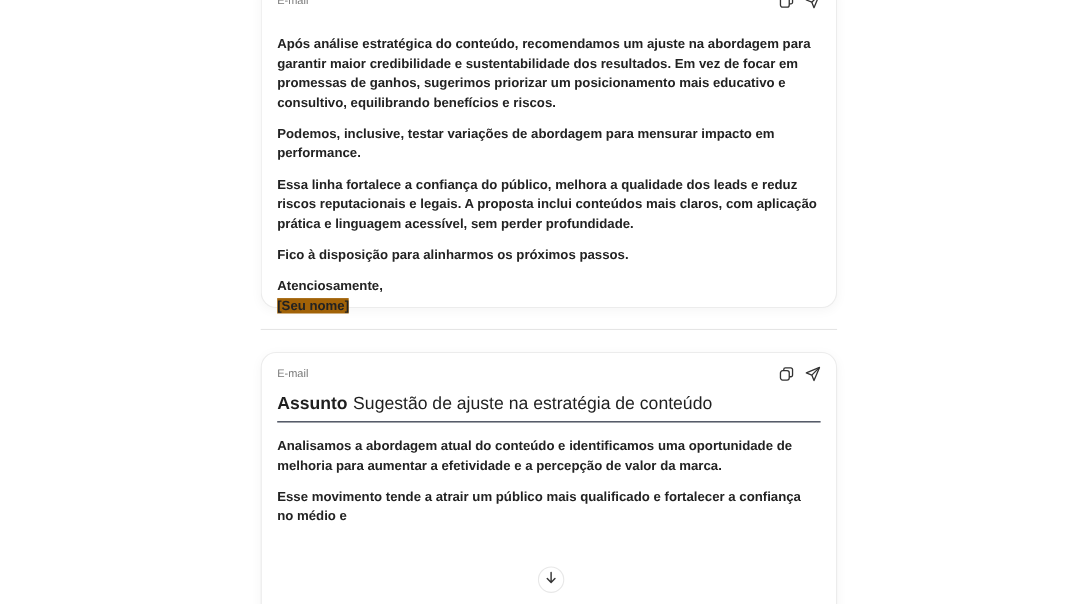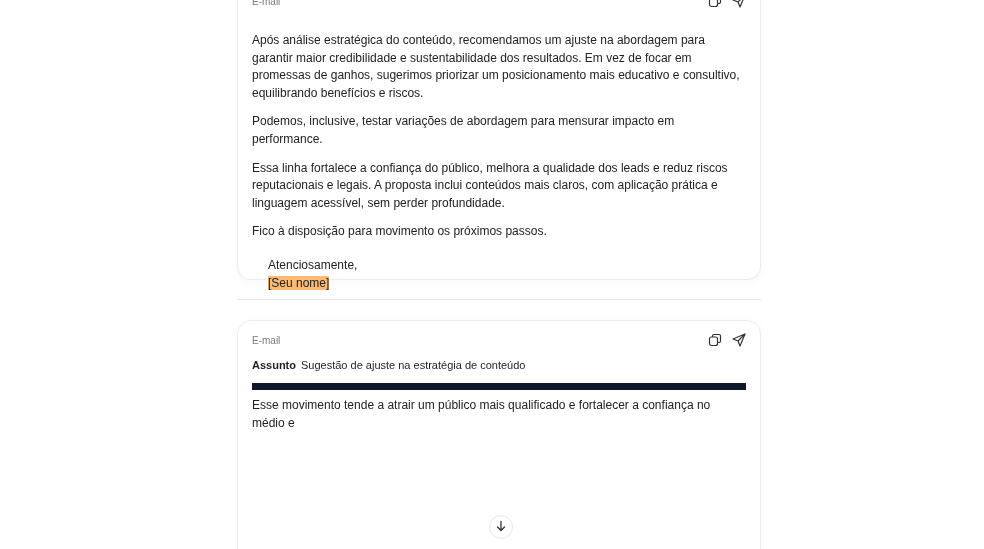--- a/index.html
+++ b/index.html
@@ -4,28 +4,28 @@
 <style>
   html,body{margin:0;padding:0;}
   body{width:984px;height:549px;overflow:hidden;background:#ffffff;font-family:"Liberation Sans","DejaVu Sans",sans-serif;color:#1f1f1f;position:relative;}
   .card{position:absolute;left:237px;width:524px;background:#fff;border:1px solid #ececec;border-radius:14px;box-shadow:0 2px 10px rgba(0,0,0,0.04);box-sizing:border-box;}
   .card1{top:-20px;height:300px;border-top:none;}
   .card2{top:320px;height:260px;}
   .card-header{position:absolute;left:14px;right:14px;top:10px;height:18px;display:flex;align-items:center;justify-content:space-between;}
   .card-label{font-size:10px;color:#7a7a7a;}
   .icons{display:flex;gap:10px;align-items:center;}
   .icon{width:14px;height:14px;display:inline-block;cursor:pointer;}
-  .body{position:absolute;left:14px;right:14px;font-size:12px;line-height:17.6px;color:#222;}
+  .body{position:absolute;left:14px;right:14px;font-size:12px;line-height:17.6px;color:#222;font-weight:bold;}
   .body p{margin:0 0 11px 0;}
   .card1 .body{top:52px;}
-  .subject{position:absolute;left:14px;right:14px;top:38px;height:24px;font-size:11px;border-bottom:7px solid #0f172a;}
+  .subject{position:absolute;left:14px;right:14px;top:38px;height:24px;font-size:16px;border-bottom:1px solid #0f172a;}
   .subject b{font-weight:bold;margin-right:5px;}
   .card2 .body{top:76px;}
   .divider{position:absolute;left:237px;width:524px;top:299px;height:1px;background:#e5e5e5;}
-  .name-hl{background:#fdba74;}
+  .name-hl{background:#a16207;}
   .scroll-btn{position:absolute;left:489px;top:515px;width:22px;height:22px;border-radius:50%;background:#fff;border:1px solid #e8e8e8;display:flex;align-items:center;justify-content:center;cursor:pointer;}
 </style>
 </head>
 <body>
 
 <div class="card card1">
   <div class="card-header" style="top:12px;">
     <span class="card-label">E-mail</span>
     <div class="icons">
       <span class="icon">
@@ -39,22 +39,22 @@
             <path d="M13 1L1 6l5 2 2 5z"></path>
             <path d="M13 1L6 8"></path>
           </svg>
       </span>
     </div>
   </div>
   <div class="body">
     <p>Após análise estratégica do conteúdo, recomendamos um ajuste na abordagem para garantir maior credibilidade e sustentabilidade dos resultados. Em vez de focar em promessas de ganhos, sugerimos priorizar um posicionamento mais educativo e consultivo, equilibrando benefícios e riscos.</p>
     <p>Podemos, inclusive, testar variações de abordagem para mensurar impacto em performance.</p>
     <p>Essa linha fortalece a confiança do público, melhora a qualidade dos leads e reduz riscos reputacionais e legais. A proposta inclui conteúdos mais claros, com aplicação prática e linguagem acessível, sem perder profundidade.</p>
-    <p>Fico à disposição para movimento os próximos passos.</p>
-    <p style="margin:16px;">
+    <p>Fico à disposição para alinharmos os próximos passos.</p>
+    <p style="margin:0;">
       <span>Atenciosamente,</span><br>
       <span class="name-hl">[Seu nome]</span>
     </p>
   </div>
 </div>
 
 <div class="divider"></div>
 
 <div class="card card2">
   <div class="card-header">
@@ -71,20 +71,21 @@
             <path d="M13 1L1 6l5 2 2 5z"></path>
             <path d="M13 1L6 8"></path>
           </svg>
       </span>
     </div>
   </div>
   <div class="subject">
     <b>Assunto</b><span>Sugestão de ajuste na estratégia de conteúdo</span>
   </div>
   <div class="body">
+    <p>Analisamos a abordagem atual do conteúdo e identificamos uma oportunidade de melhoria para aumentar a efetividade e a percepção de valor da marca.</p>
     <p>Esse movimento tende a atrair um público mais qualificado e fortalecer a confiança no médio e</p>
   </div>
 </div>
 
 <div class="scroll-btn">
   <span>
     <svg width="12" height="12" viewBox="0 0 12 12" fill="none" stroke="#333" stroke-width="1.3" stroke-linecap="round">
         <path d="M6 1.5v9M2.5 7L6 10.5 9.5 7"></path>
       </svg>
   </span>

